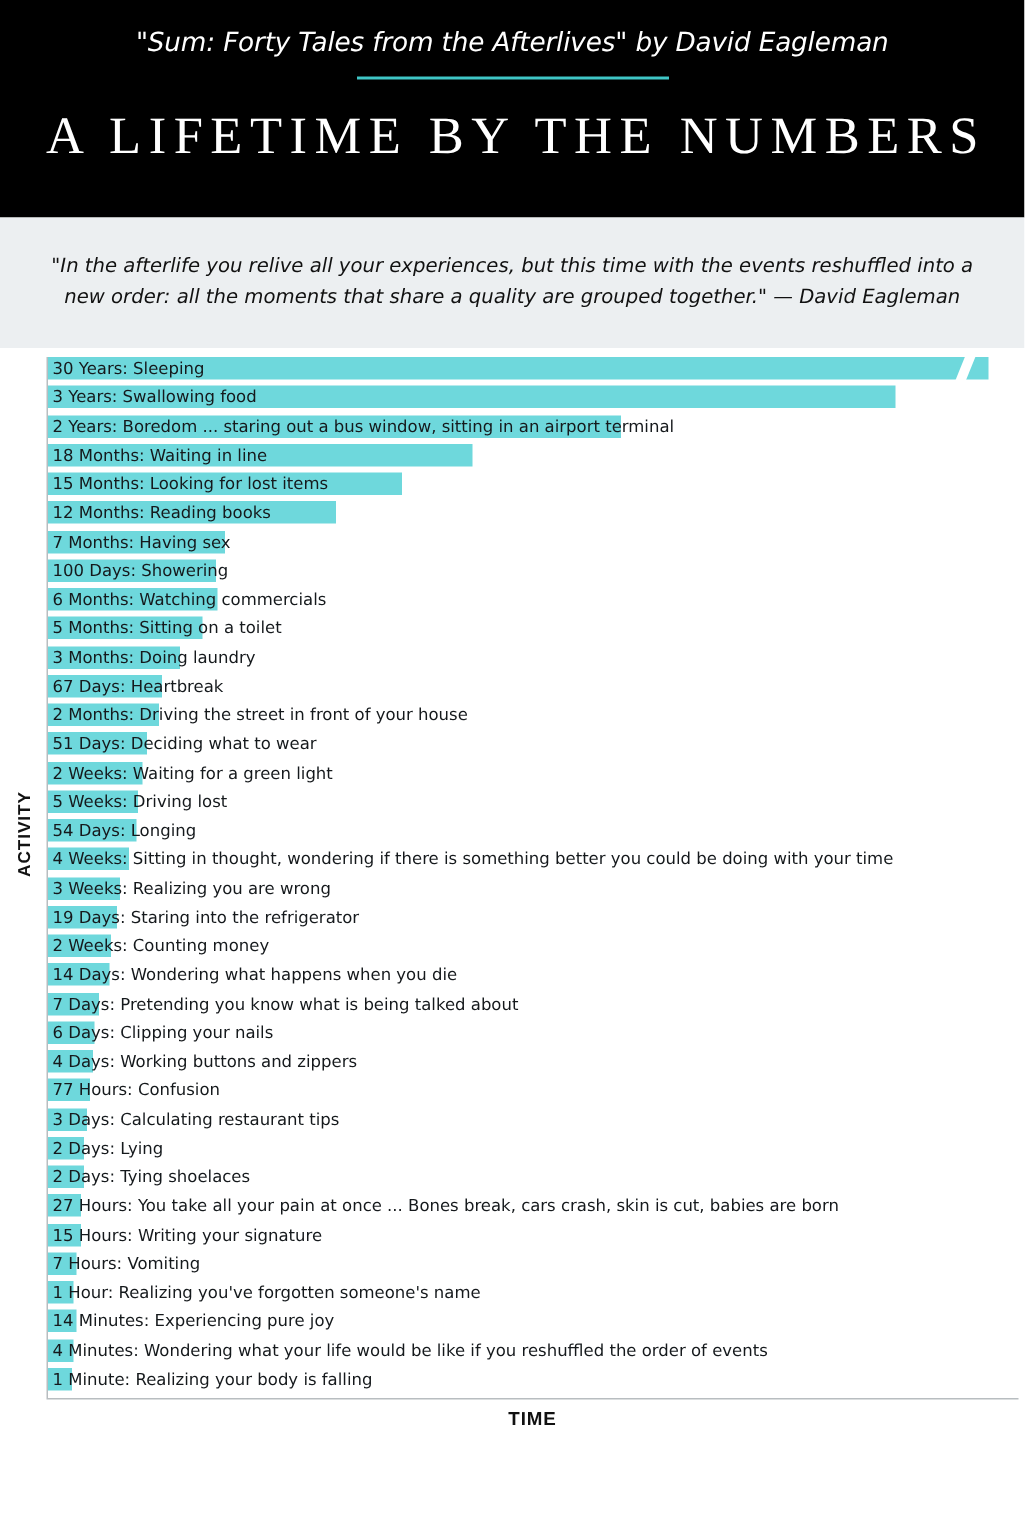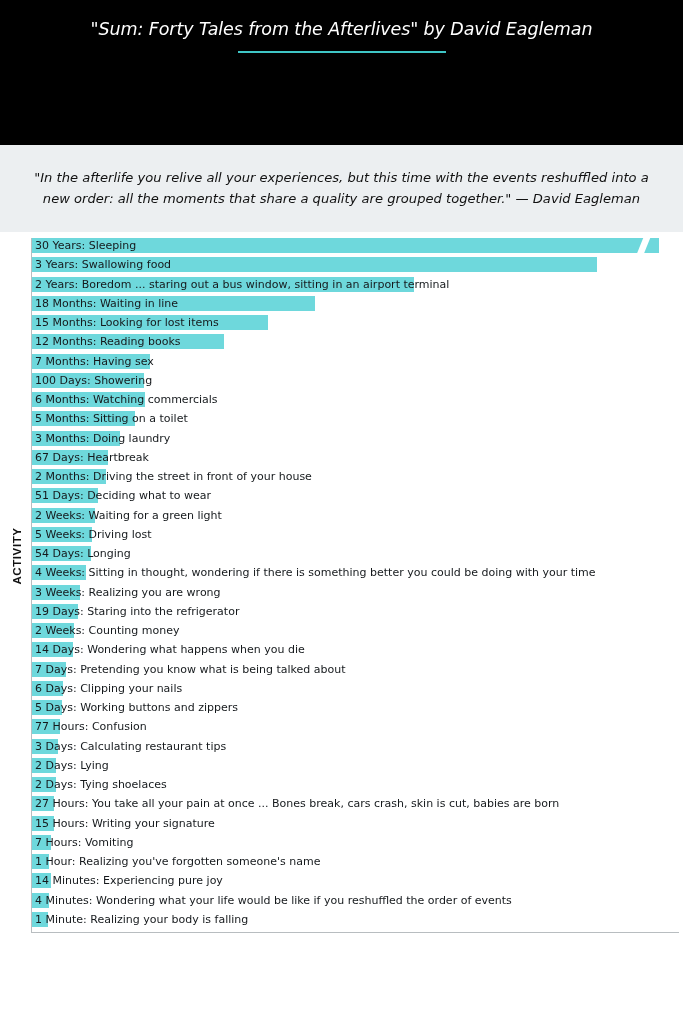--- a/index.html
+++ b/index.html
@@ -200,20 +200,21 @@
   }
 </style>
 </head>
 <body>
 
 <div class="page">
 
   <div class="header">
     <div class="header-subtitle">"Sum: Forty Tales from the Afterlives" by David Eagleman</div>
     <div class="header-rule"></div>
+    <div class="header-title">A LIFETIME BY THE NUMBERS</div>
   </div>
 
   <div class="quote-band">
     <div class="quote-text">"In the afterlife you relive all your experiences, but this time with the events reshuffled into a new order: all the moments that share a quality are grouped together." — David Eagleman</div>
   </div>
 
   <div class="chart-area">
     <div class="y-axis-title">ACTIVITY</div>
     <div class="axis-line-y"></div>
     <div class="bars" id="bars-container">
@@ -309,21 +310,21 @@
         <div class="bar-row" style="top: 429.5px;">
           <div class="bar-fill" style="width: 34px; background: rgb(110, 216, 220);"></div>
           <div class="bar-label">7 Days: Pretending you know what is being talked about</div>
         </div>
         <div class="bar-row" style="top: 448.75px;">
           <div class="bar-fill" style="width: 31px; background: rgb(110, 216, 220);"></div>
           <div class="bar-label">6 Days: Clipping your nails</div>
         </div>
         <div class="bar-row" style="top: 468px;">
           <div class="bar-fill" style="width: 30px; background: rgb(110, 216, 220);"></div>
-          <div class="bar-label">5 Days: Working buttons and zippers</div>
+          <div class="bar-label">4 Days: Working buttons and zippers</div>
         </div>
         <div class="bar-row" style="top: 487.25px;">
           <div class="bar-fill" style="width: 28px; background: rgb(110, 216, 220);"></div>
           <div class="bar-label">77 Hours: Confusion</div>
         </div>
         <div class="bar-row" style="top: 506.5px;">
           <div class="bar-fill" style="width: 26px; background: rgb(110, 216, 220);"></div>
           <div class="bar-label">3 Days: Calculating restaurant tips</div>
         </div>
         <div class="bar-row" style="top: 525.75px;">
@@ -357,16 +358,17 @@
         <div class="bar-row" style="top: 660.5px;">
           <div class="bar-fill" style="width: 17px; background: rgb(110, 216, 220);"></div>
           <div class="bar-label">4 Minutes: Wondering what your life would be like if you reshuffled the order of events</div>
         </div>
         <div class="bar-row" style="top: 679.75px;">
           <div class="bar-fill" style="width: 16px; background: rgb(110, 216, 220);"></div>
           <div class="bar-label">1 Minute: Realizing your body is falling</div>
         </div>
       </div>
     <div class="axis-line-x"></div>
+    <div class="x-axis-title">TIME</div>
   </div>
 
 
 </div>
 
 </body></html>

